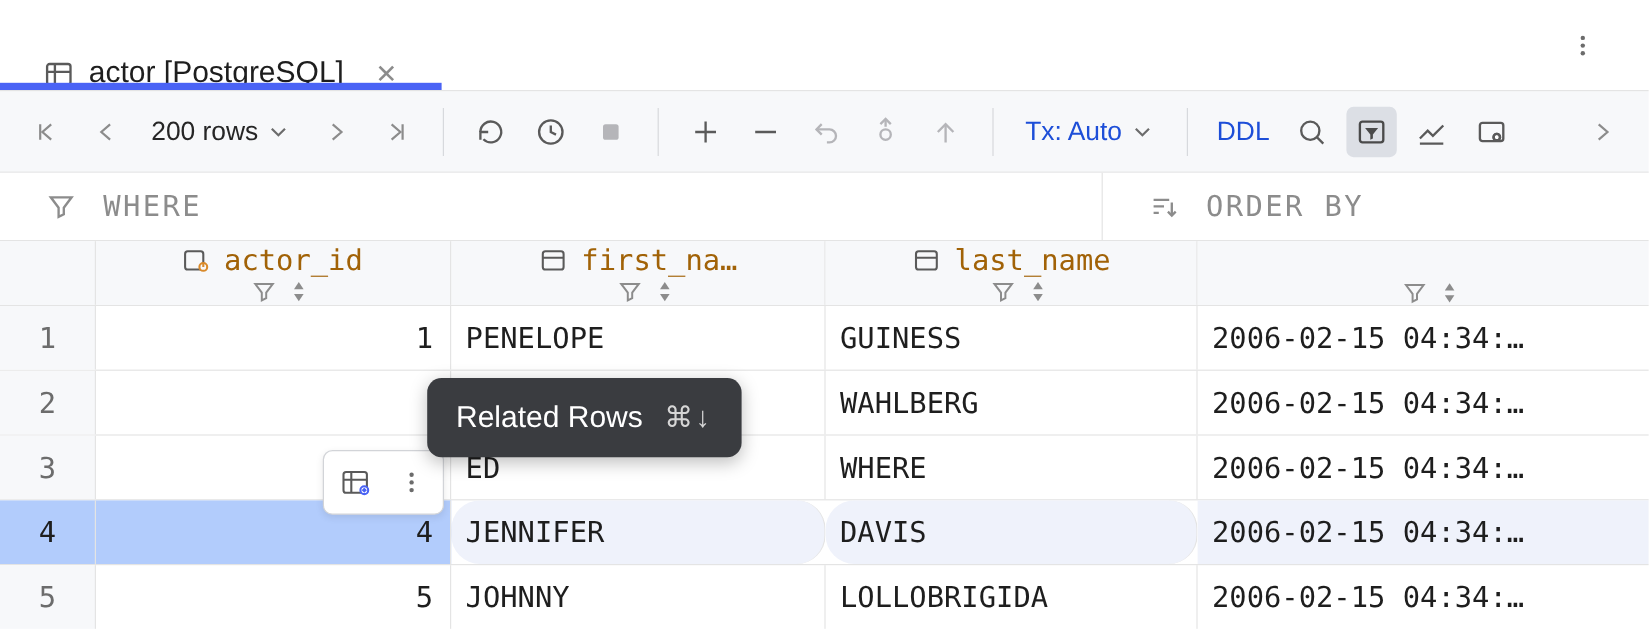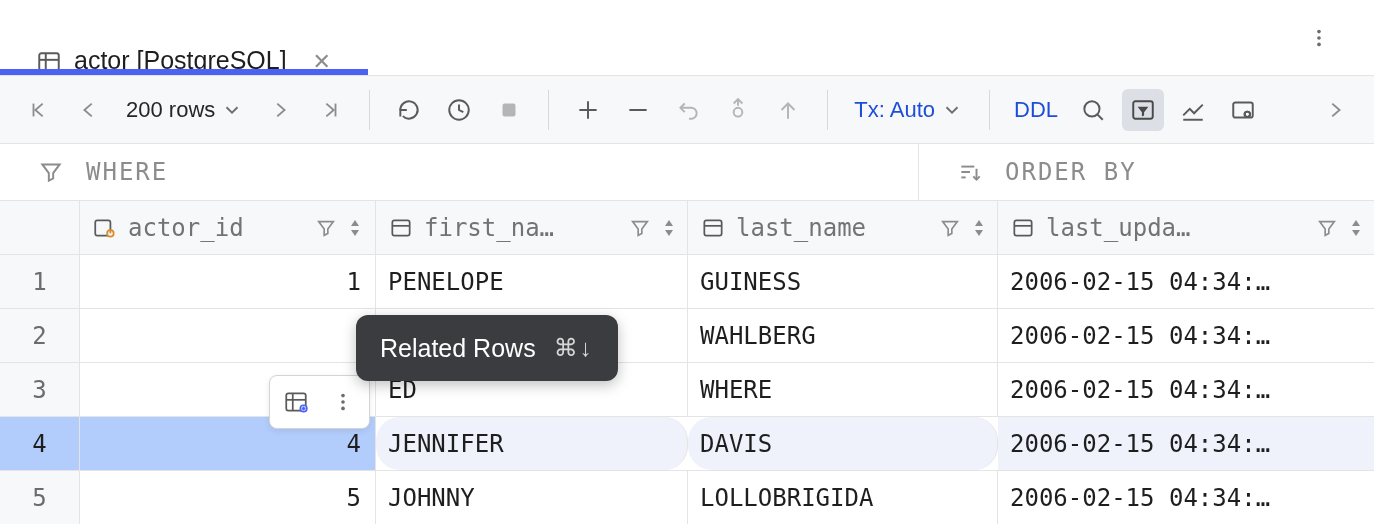--- a/index.html
+++ b/index.html
@@ -140,21 +140,22 @@
     white-space: nowrap;
   }
   .col-idx   { width: 80px;  justify-content: center; color: #6c6c6c; background: #f7f8fa; }
   .col-id    { width: 296px; justify-content: flex-end; padding-right: 14px; position: relative; }
   .col-fn    { width: 312px; }
   .col-ln    { width: 310px; }
   .col-lu    { flex: 1; border-right: none; gap: 32px; }
 
   .header .cell {
     background: #f7f8fa;
-    color: #737373;
+    color: #a16207;
+    flex-direction: column;
   }
   .header .col-label {
     display: flex;
     align-items: center;
     gap: 10px;
     flex: 1;
     overflow: hidden;
   }
   .header .col-label span { overflow: hidden; text-overflow: ellipsis; white-space: nowrap; }
   .header .col-actions {

